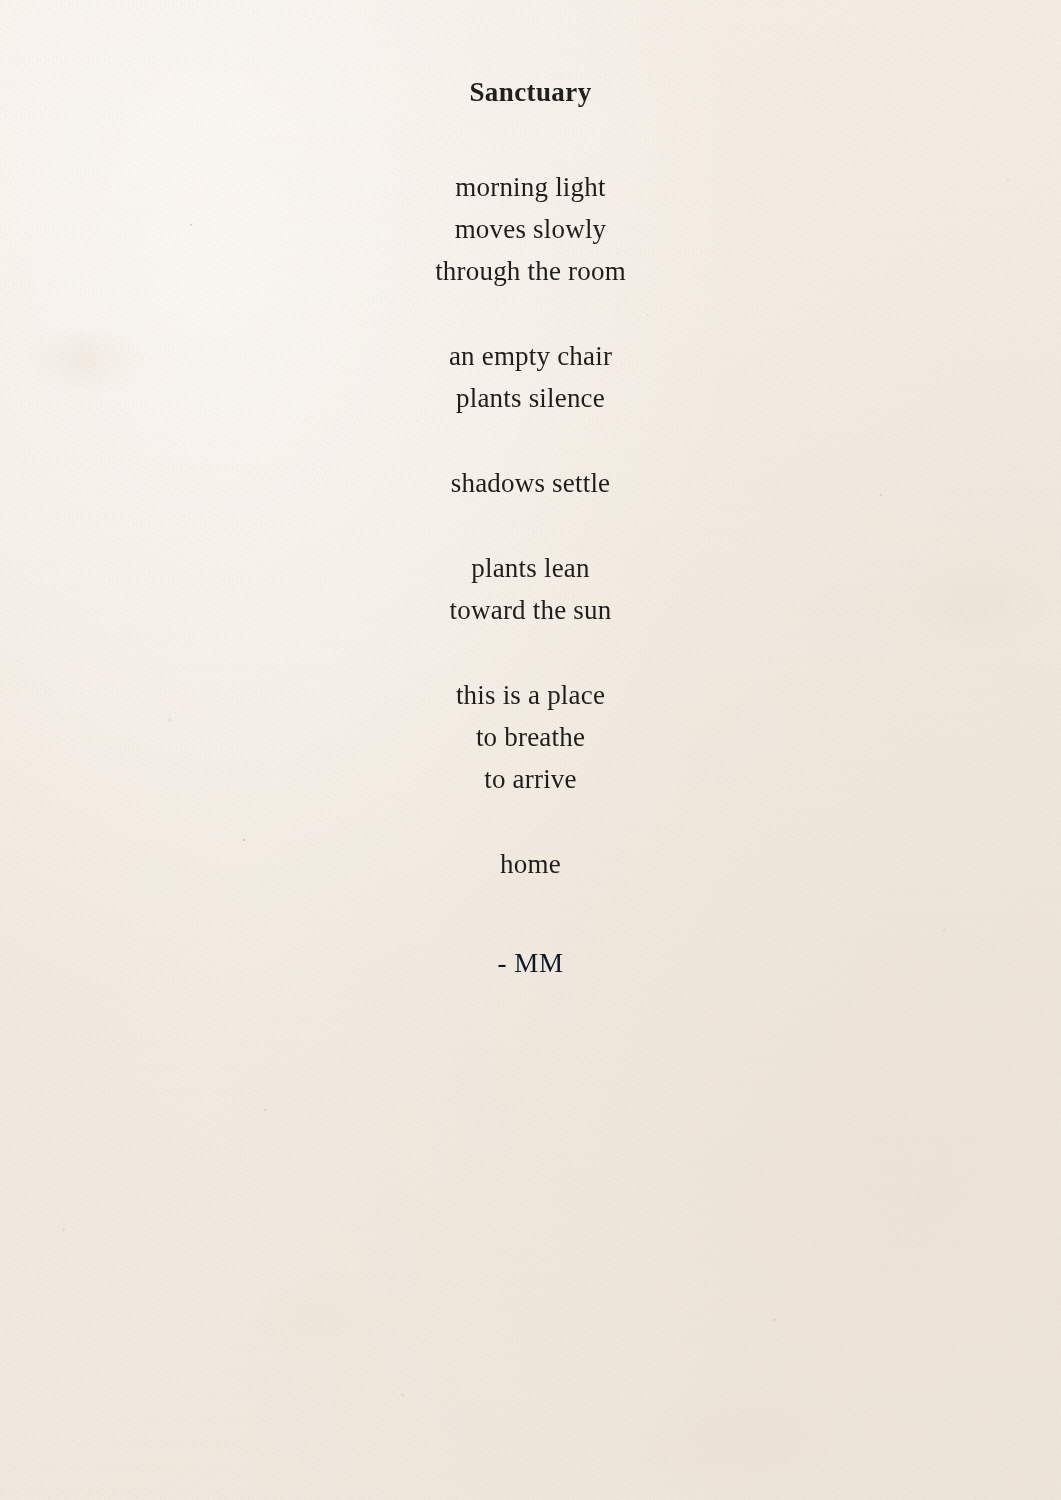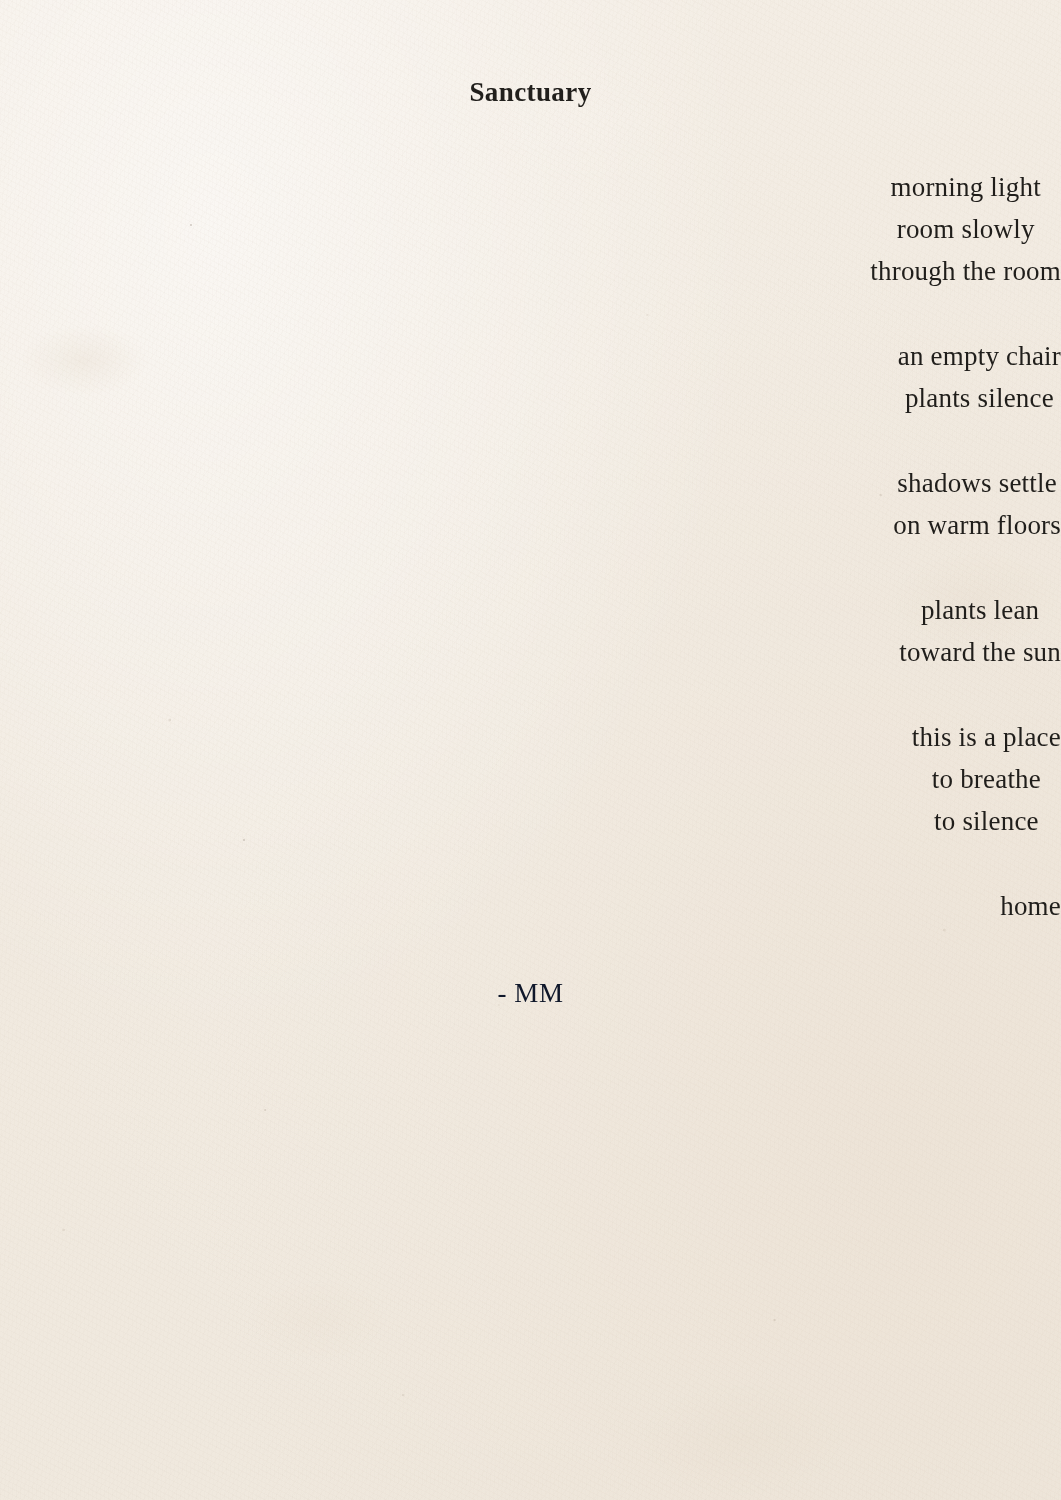--- a/index.html
+++ b/index.html
@@ -87,29 +87,29 @@
     line-height: 1.2;
     text-align: center;
     margin: 0 0 0 0;
     color: #211f1c;
   }
 
   .stanzas {
     margin-top: 58px;
     display: flex;
     flex-direction: column;
-    align-items: flex-end;
+    align-items: center;
     width: 100%;
   }
 
   .stanza {
     text-align: center;
     margin-bottom: 43px;
   }
-  .stanza:last-child { margin-bottom: 0; font-family: Liberation Serif, serif; }
+  .stanza:last-child { margin-bottom: 12px; font-family: Liberation Serif, serif; }
 
   .line {
     font-size: 27px;
     line-height: 42px;
     letter-spacing: 0.2px;
     color: #201e1b;
     white-space: pre;
   }
 
   .signature {
@@ -127,38 +127,37 @@
 <div class="paper-base"></div>
 <div class="paper-blotches"></div>
 <div class="paper-fibers"></div>
 <div class="paper-speckles"></div>
 
 <div class="poem-sheet">
   <h1 class="poem-title">Sanctuary</h1>
   <div class="stanzas">
       <div class="stanza">
         <div class="line">morning light</div>
-        <div class="line">room slowly</div>
+        <div class="line">moves slowly</div>
         <div class="line">through the room</div>
       </div>
       <div class="stanza">
         <div class="line">an empty chair</div>
         <div class="line">plants silence</div>
       </div>
       <div class="stanza">
         <div class="line">shadows settle</div>
-        <div class="line">on warm floors</div>
       </div>
       <div class="stanza">
         <div class="line">plants lean</div>
         <div class="line">toward the sun</div>
       </div>
       <div class="stanza">
         <div class="line">this is a place</div>
         <div class="line">to breathe</div>
-        <div class="line">to silence</div>
+        <div class="line">to arrive</div>
       </div>
       <div class="stanza">
         <div class="line">home</div>
       </div>
     </div>
   <div class="signature">- MM</div>
 </div>
 
 </body></html>

